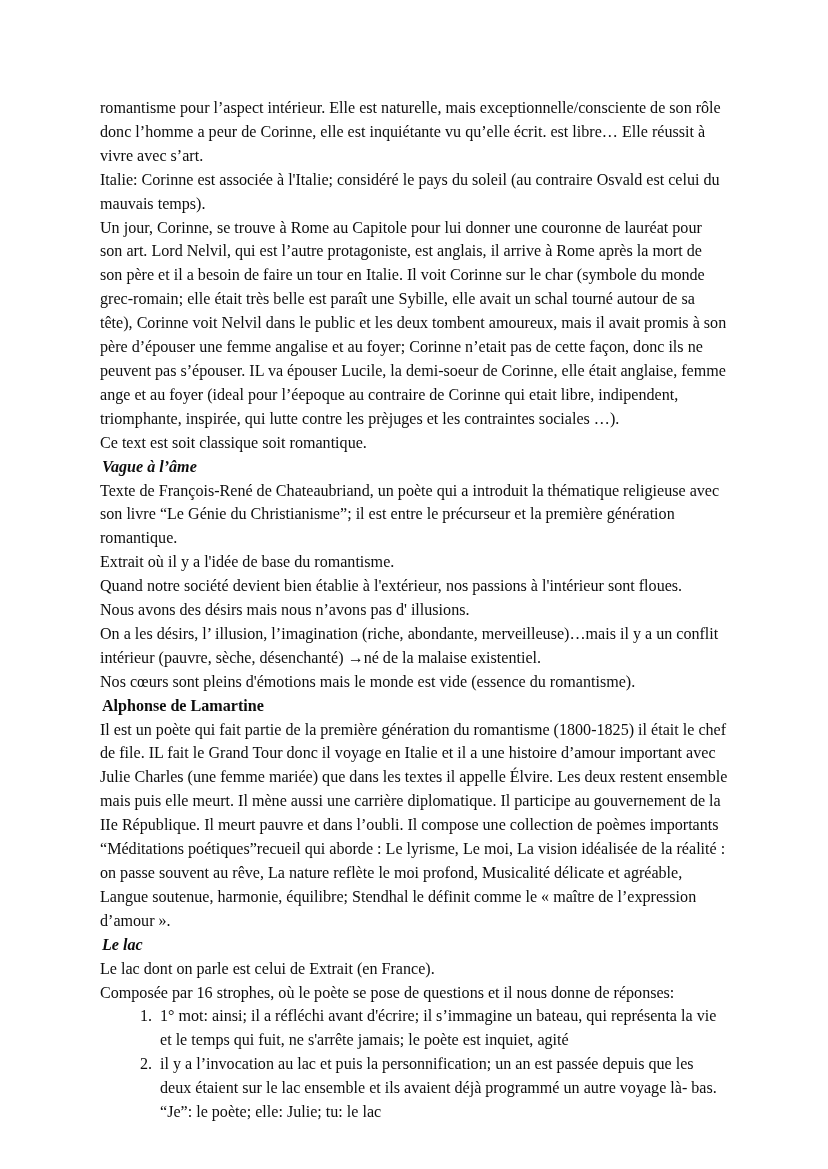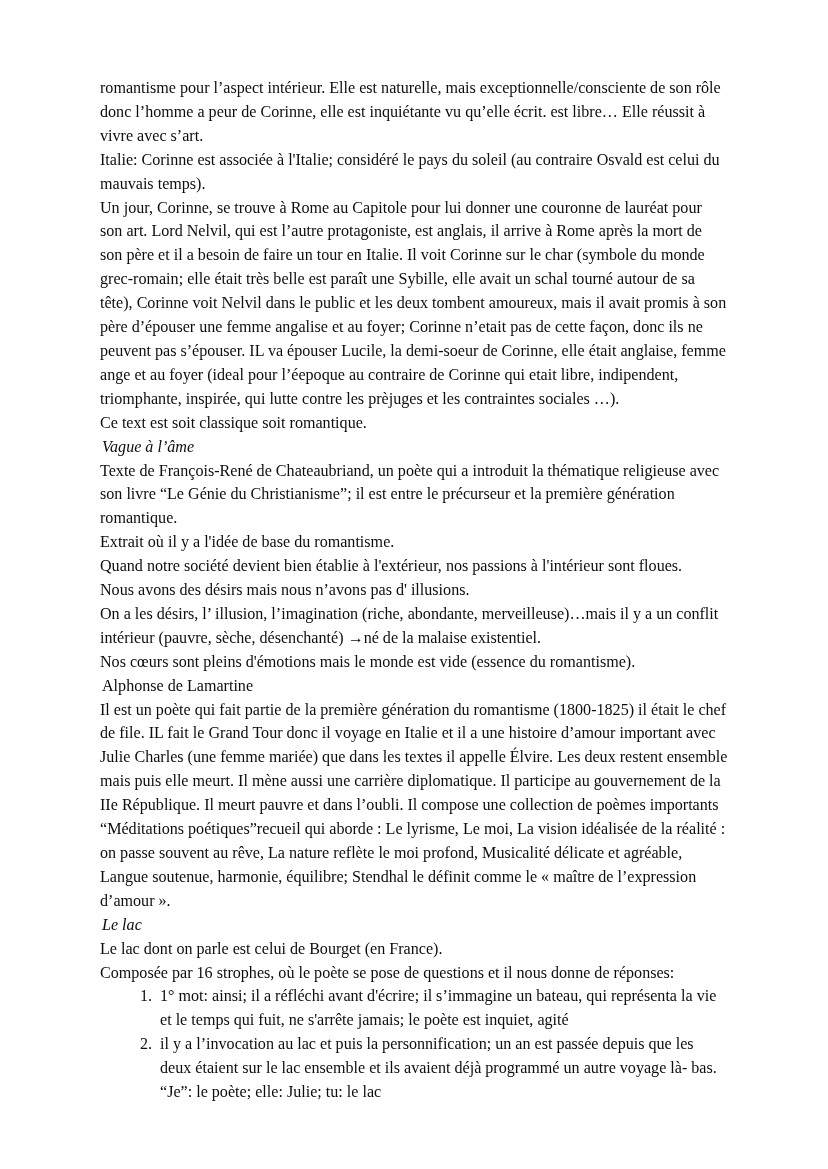--- a/index.html
+++ b/index.html
@@ -14,42 +14,42 @@
     font-family: "Liberation Serif", "DejaVu Serif", serif;
     color: #101010;
     -webkit-font-smoothing: antialiased;
   }
   .page {
     position: relative;
     width: 828px;
     height: 1169px;
     background: #ffffff;
     box-sizing: border-box;
-    padding: 76px 100px 0 100px;
+    padding: 96px 100px 0 100px;
     overflow: hidden;
   }
   .doc-body {
     width: 628px;
     font-size: 16.1px;
     line-height: 23.9px;
     text-align: left;
     color: #0d0d0d;
   }
   .para {
     margin: 0;
     padding: 0;
     text-align: left;
     white-space: normal;
   }
   .heading {
     margin: 0;
     padding: 0 0 0 2px;
     font-size: 16.1px;
     line-height: 23.9px;
-    font-weight: normal;
+    font-weight: bold;
   }
   .heading.italic {
     font-style: italic;
   }
   .u {
     text-underline-offset: 1.5px;
   }
   .it {
     font-style: italic;
   }
@@ -89,20 +89,20 @@
       <p class="heading italic">Vague à l’âme</p>
       <p class="para"><span>Texte de François-René de </span><span class="u">Chateaubriand</span><span>, un poète qui a introduit la thématique religieuse avec son livre “Le Génie du Christianisme”; il est entre le précurseur et la première génération romantique.</span></p>
       <p class="para">Extrait où il y a l'idée de base du romantisme.</p>
       <p class="para">Quand notre société devient bien établie à l'extérieur, nos passions à l'intérieur sont floues.</p>
       <p class="para">Nous avons des désirs mais nous n’avons pas d' illusions.</p>
       <p class="para">On a les désirs, l’ illusion, l’imagination (riche, abondante, merveilleuse)…mais il y a un conflit intérieur (pauvre, sèche, désenchanté) →né de la malaise existentiel.</p>
       <p class="para">Nos cœurs sont pleins d'émotions mais le monde est vide (essence du romantisme).</p>
       <p class="heading">Alphonse de Lamartine</p>
       <p class="para">Il est un poète qui fait partie de la première génération du romantisme (1800-1825) il était le chef de file. IL fait le Grand Tour donc il voyage en Italie et il a une histoire d’amour important avec Julie Charles (une femme mariée) que dans les textes il appelle Élvire. Les deux restent ensemble mais puis elle meurt. Il mène aussi une carrière diplomatique. Il participe au gouvernement de la IIe République. Il meurt pauvre et dans l’oubli. Il compose une collection de poèmes importants “Méditations poétiques”recueil qui aborde : Le lyrisme, Le moi, La vision idéalisée de la réalité : on passe souvent au rêve, La nature reflète le moi profond, Musicalité délicate et agréable, Langue soutenue, harmonie, équilibre; Stendhal le définit comme le « maître de l’expression d’amour ».</p>
       <p class="heading italic">Le lac</p>
-      <p class="para">Le lac dont on parle est celui de Bourget (en France).</p>
+      <p class="para">Le lac dont on parle est celui de Extrait (en France).</p>
       <p class="para">Composée par 16 strophes, où le poète se pose de questions et il nous donne de réponses:</p>
       <ol class="numbered">
         <li>1° mot: ainsi; il a réfléchi avant d'écrire; il s’immagine un bateau, qui représenta la vie et le temps qui fuit, ne s'arrête jamais; le poète est inquiet, agité</li>
         <li>il y a l’invocation au lac et puis la personnification; un an est passée depuis que les deux étaient sur le lac ensemble et ils avaient déjà programmé un autre voyage là- bas. “Je”: le poète; elle: Julie; tu: le lac</li>
       </ol>
     </div>
 </div>
 
 </body></html>

